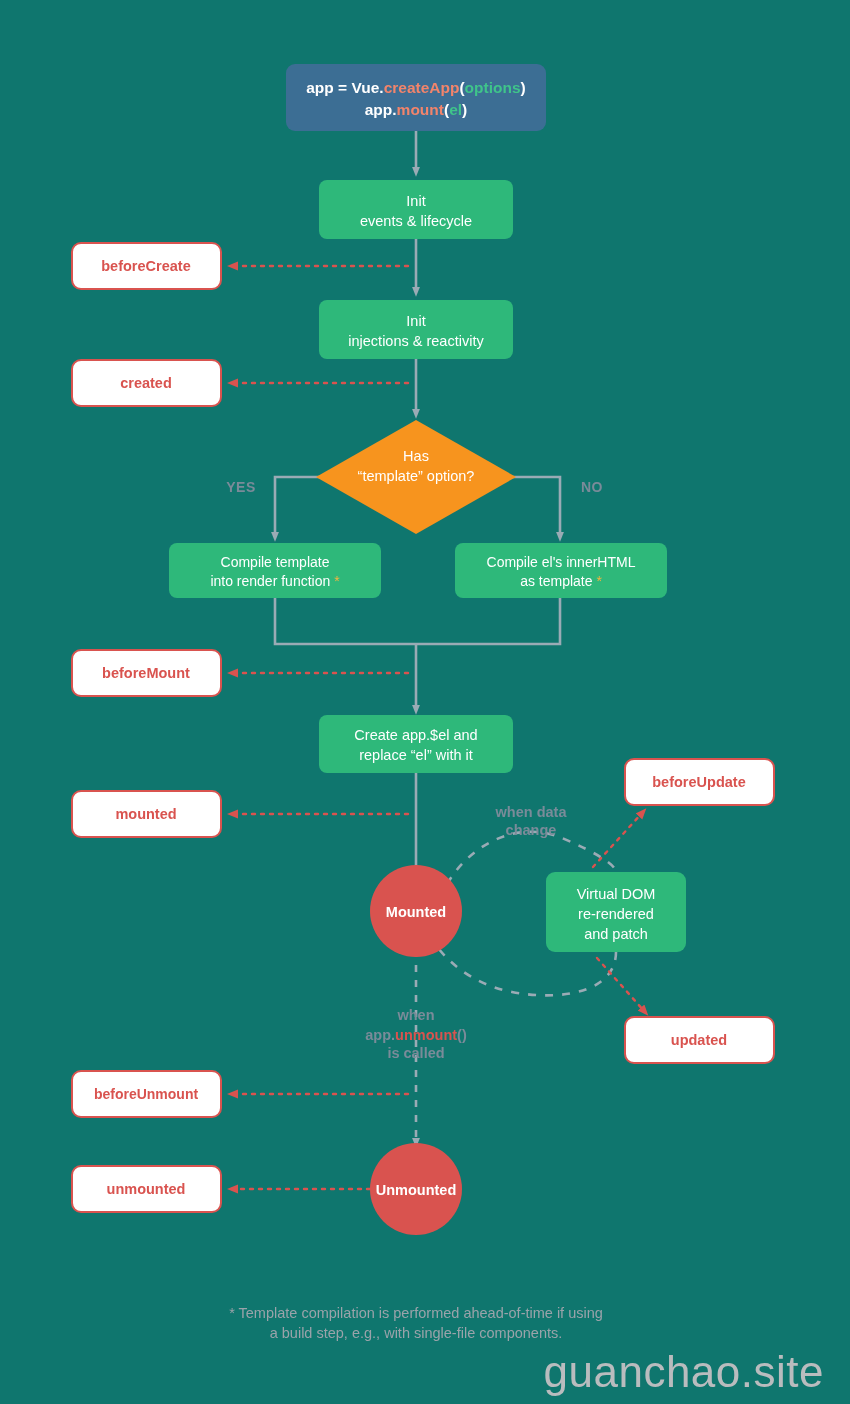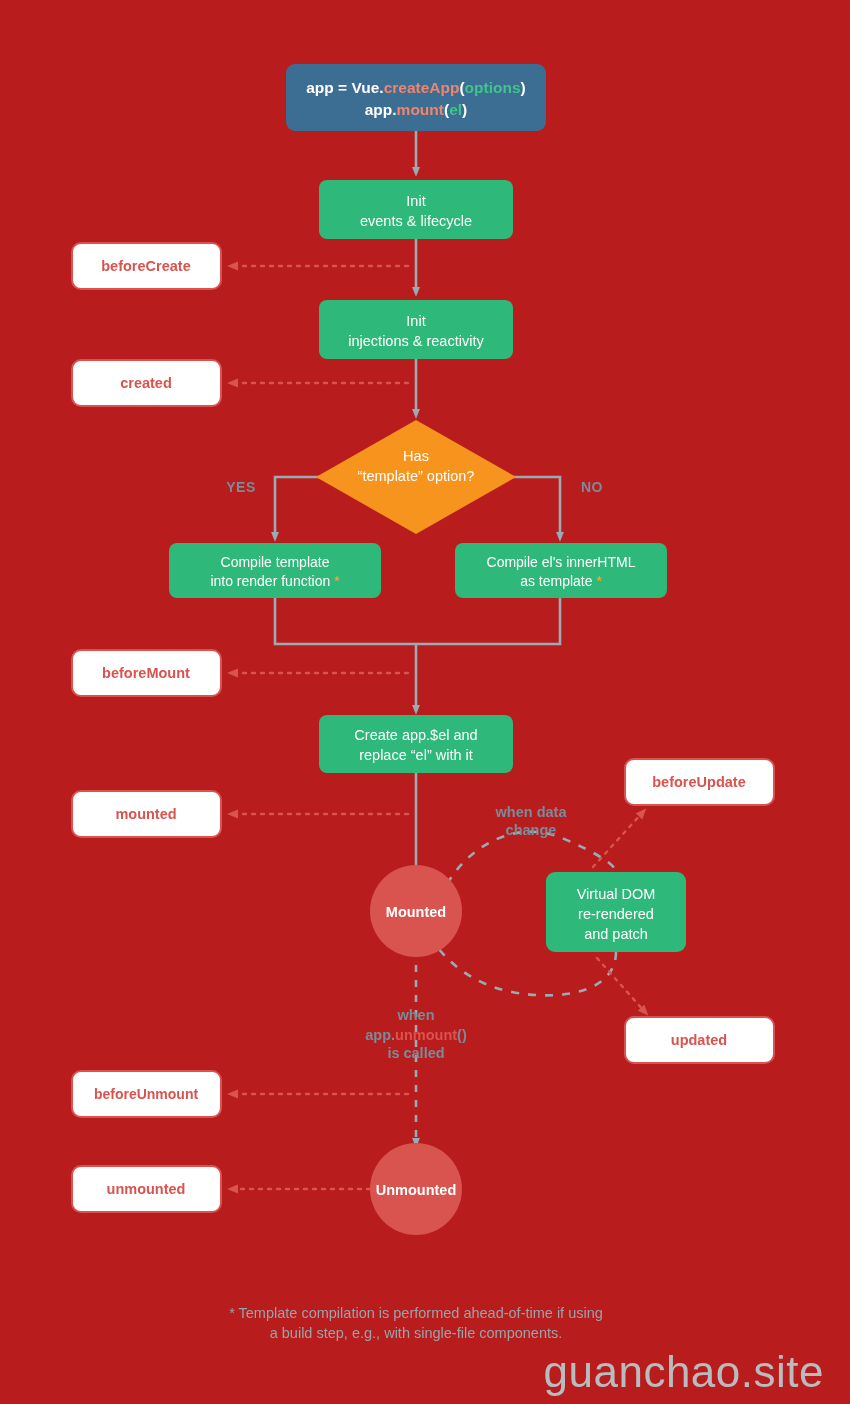--- a/index.html
+++ b/index.html
@@ -10,21 +10,21 @@
   body {
     width: 850px;
     height: 1404px;
     font-family: "Liberation Sans", sans-serif;
     overflow: hidden;
   }
   #diagram-root {
     position: relative;
     width: 850px;
     height: 1404px;
-    background: #b91c1c;
+    background: #0f766e;
   }
   svg.canvas {
     position: absolute;
     top: 0;
     left: 0;
     width: 850px;
     height: 1404px;
   }
   .node-text {
     font-family: "Liberation Sans", sans-serif;

